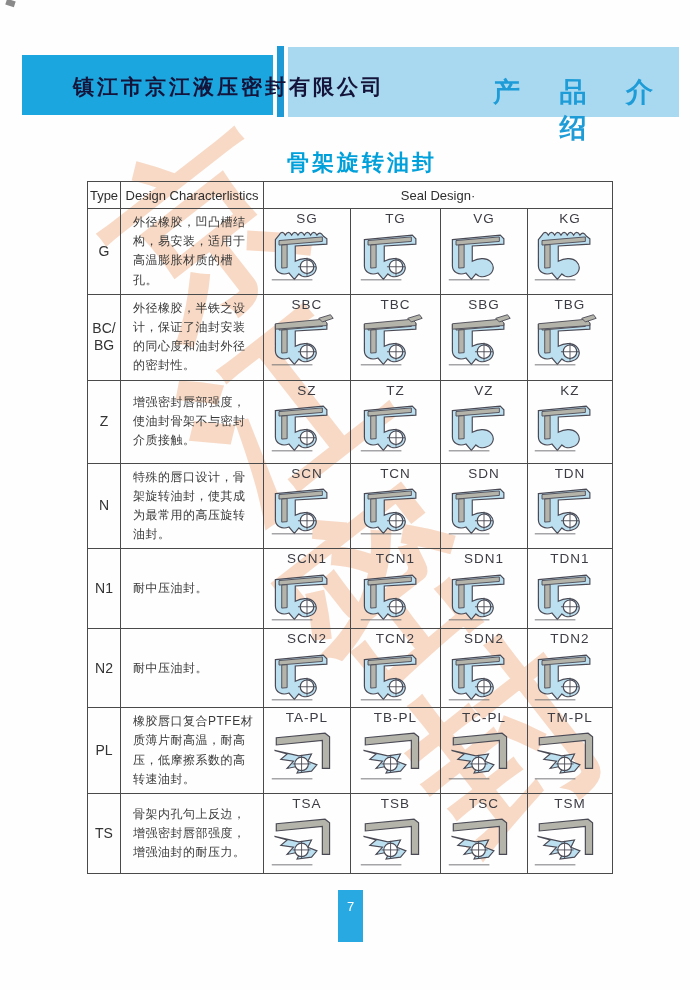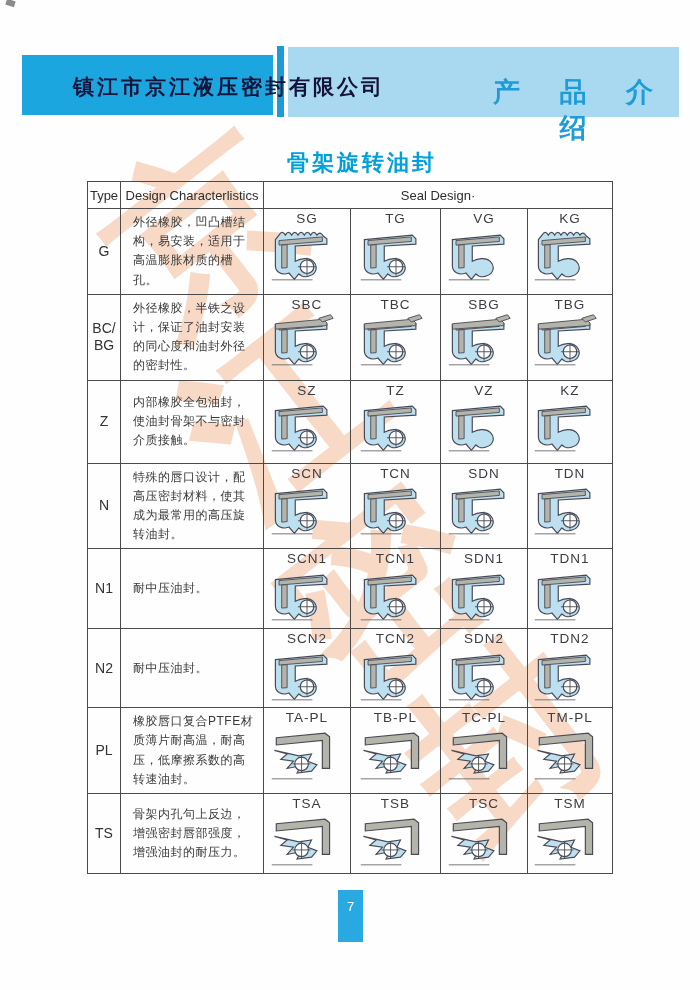--- a/index.html
+++ b/index.html
@@ -185,21 +185,21 @@
               <path d="M57,7 L70,3 L73,7 L61,11 Z" fill="#B5B4AA" stroke="#4a4a55" stroke-width="1"></path>
               <circle cx="44" cy="44" r="7.5" fill="#ffffff" stroke="#4a4a55" stroke-width="1.3"></circle>
               <line x1="44" y1="34" x2="44" y2="54" stroke="#4a4a55" stroke-width="1"></line>
               <line x1="34" y1="44" x2="54" y2="44" stroke="#4a4a55" stroke-width="1"></line>
               <line x1="5" y1="58.5" x2="50" y2="58.5" stroke="#6a6a70" stroke-width="1"></line>
             </svg>
           </td>
         </tr>
         <tr style="height: 83px;">
           <td class="type">Z</td>
-          <td class="design">内部橡胶全包油封，使油封骨架不与密封介质接触。</td>
+          <td class="design">增强密封唇部强度，使油封骨架不与密封介质接触。</td>
           <td class="seal">
             <div class="seal-label">SZ</div>
             <svg viewBox="0 0 88 62" width="82" height="56">
               <path d="M9,14 L62,9 L66,13 L66,19 L31,21 L31,38 C37,35 46,33 51,38 C57,44 54,52 47,54 C43,56 38,55 35,52 L30,58 L24,51 C16,54 9,50 9,43 Z" fill="#BDE0F1" stroke="#4a4a55" stroke-width="1.3"></path>
               <path d="M13,15 L61,11 L61,16 L13,20 Z" fill="#B5B4AA" stroke="#4a4a55" stroke-width="1"></path>
               <path d="M16,20 L22,19.5 L22,45 L16,45.5 Z" fill="#B5B4AA" stroke="#4a4a55" stroke-width="1"></path>
               <circle cx="44" cy="44" r="7.5" fill="#ffffff" stroke="#4a4a55" stroke-width="1.3"></circle>
               <line x1="44" y1="34" x2="44" y2="54" stroke="#4a4a55" stroke-width="1"></line>
               <line x1="34" y1="44" x2="54" y2="44" stroke="#4a4a55" stroke-width="1"></line>
               <line x1="5" y1="58.5" x2="50" y2="58.5" stroke="#6a6a70" stroke-width="1"></line>
@@ -231,21 +231,21 @@
             <svg viewBox="0 0 88 62" width="82" height="56">
               <path d="M9,14 L62,9 L66,13 L66,19 L31,21 L31,38 C37,35 46,33 51,38 C57,44 54,52 47,54 C43,56 38,55 35,52 L30,58 L24,51 C16,54 9,50 9,43 Z" fill="#BDE0F1" stroke="#4a4a55" stroke-width="1.3"></path>
               <path d="M13,15 L61,11 L61,16 L13,20 Z" fill="#B5B4AA" stroke="#4a4a55" stroke-width="1"></path>
               <path d="M16,20 L22,19.5 L22,45 L16,45.5 Z" fill="#B5B4AA" stroke="#4a4a55" stroke-width="1"></path>
               <line x1="5" y1="58.5" x2="50" y2="58.5" stroke="#6a6a70" stroke-width="1"></line>
             </svg>
           </td>
         </tr>
         <tr style="height: 80px;">
           <td class="type">N</td>
-          <td class="design">特殊的唇口设计，配高压密封材料，使其成为最常用的高压旋转油封。</td>
+          <td class="design">特殊的唇口设计，骨架旋转油封，使其成为最常用的高压旋转油封。</td>
           <td class="seal">
             <div class="seal-label">SCN</div>
             <svg viewBox="0 0 88 62" width="82" height="56">
               <path d="M9,14 L62,9 L66,13 L66,19 L31,21 L31,38 C37,35 46,33 51,38 C57,44 54,52 47,54 C43,56 38,55 35,52 L30,58 L24,51 C16,54 9,50 9,43 Z" fill="#BDE0F1" stroke="#4a4a55" stroke-width="1.3"></path>
               <path d="M13,15 L61,11 L61,16 L13,20 Z" fill="#B5B4AA" stroke="#4a4a55" stroke-width="1"></path>
               <path d="M16,20 L22,19.5 L22,45 L16,45.5 Z" fill="#B5B4AA" stroke="#4a4a55" stroke-width="1"></path>
               <circle cx="44" cy="44" r="7.5" fill="#ffffff" stroke="#4a4a55" stroke-width="1.3"></circle>
               <line x1="44" y1="34" x2="44" y2="54" stroke="#4a4a55" stroke-width="1"></line>
               <line x1="34" y1="44" x2="54" y2="44" stroke="#4a4a55" stroke-width="1"></line>
               <line x1="5" y1="58.5" x2="50" y2="58.5" stroke="#6a6a70" stroke-width="1"></line>

